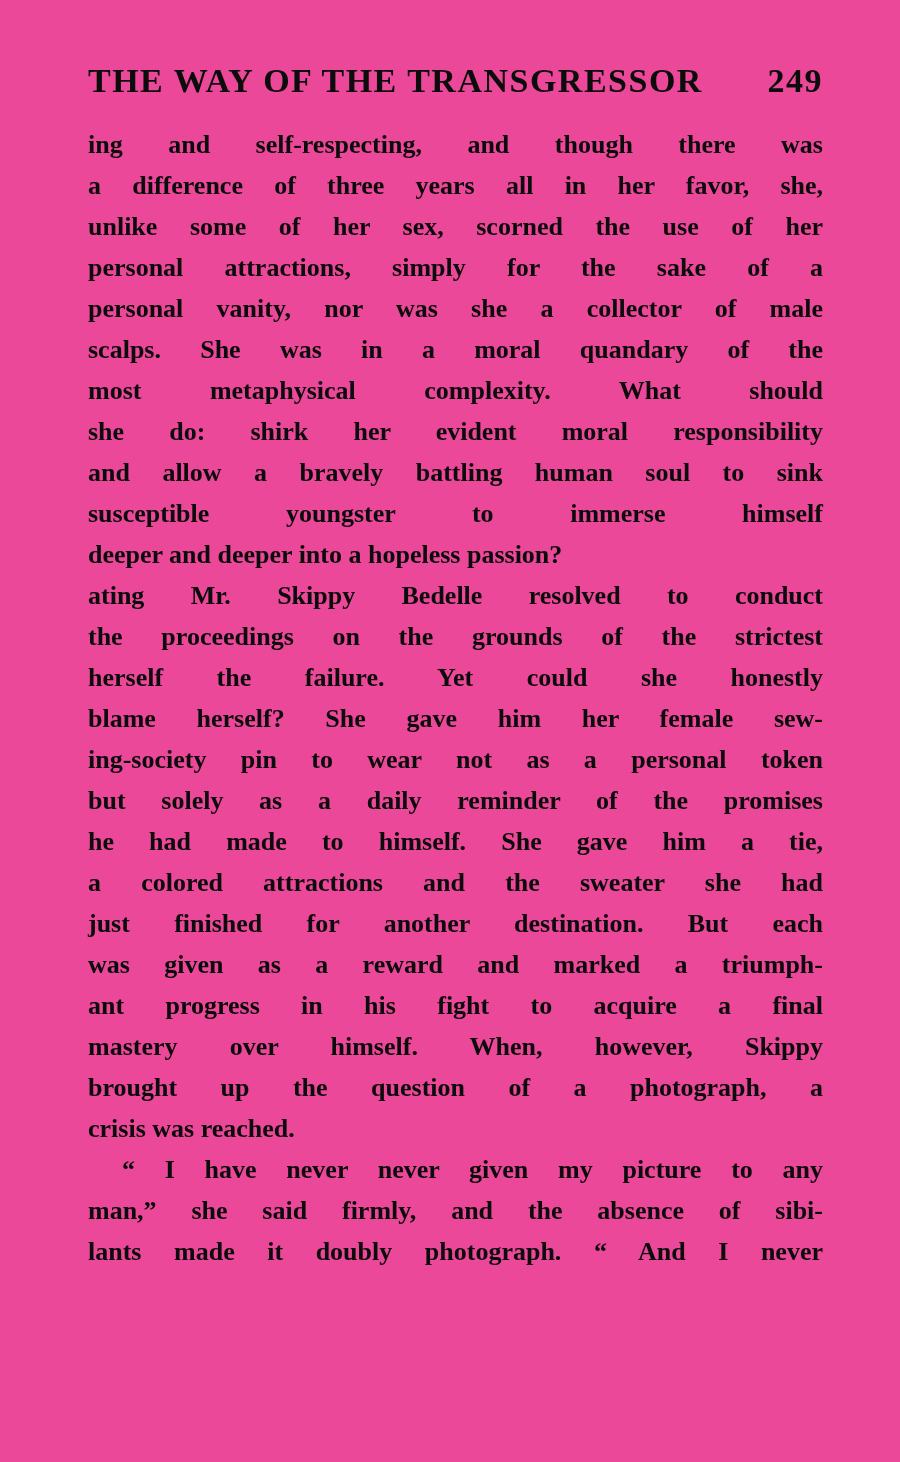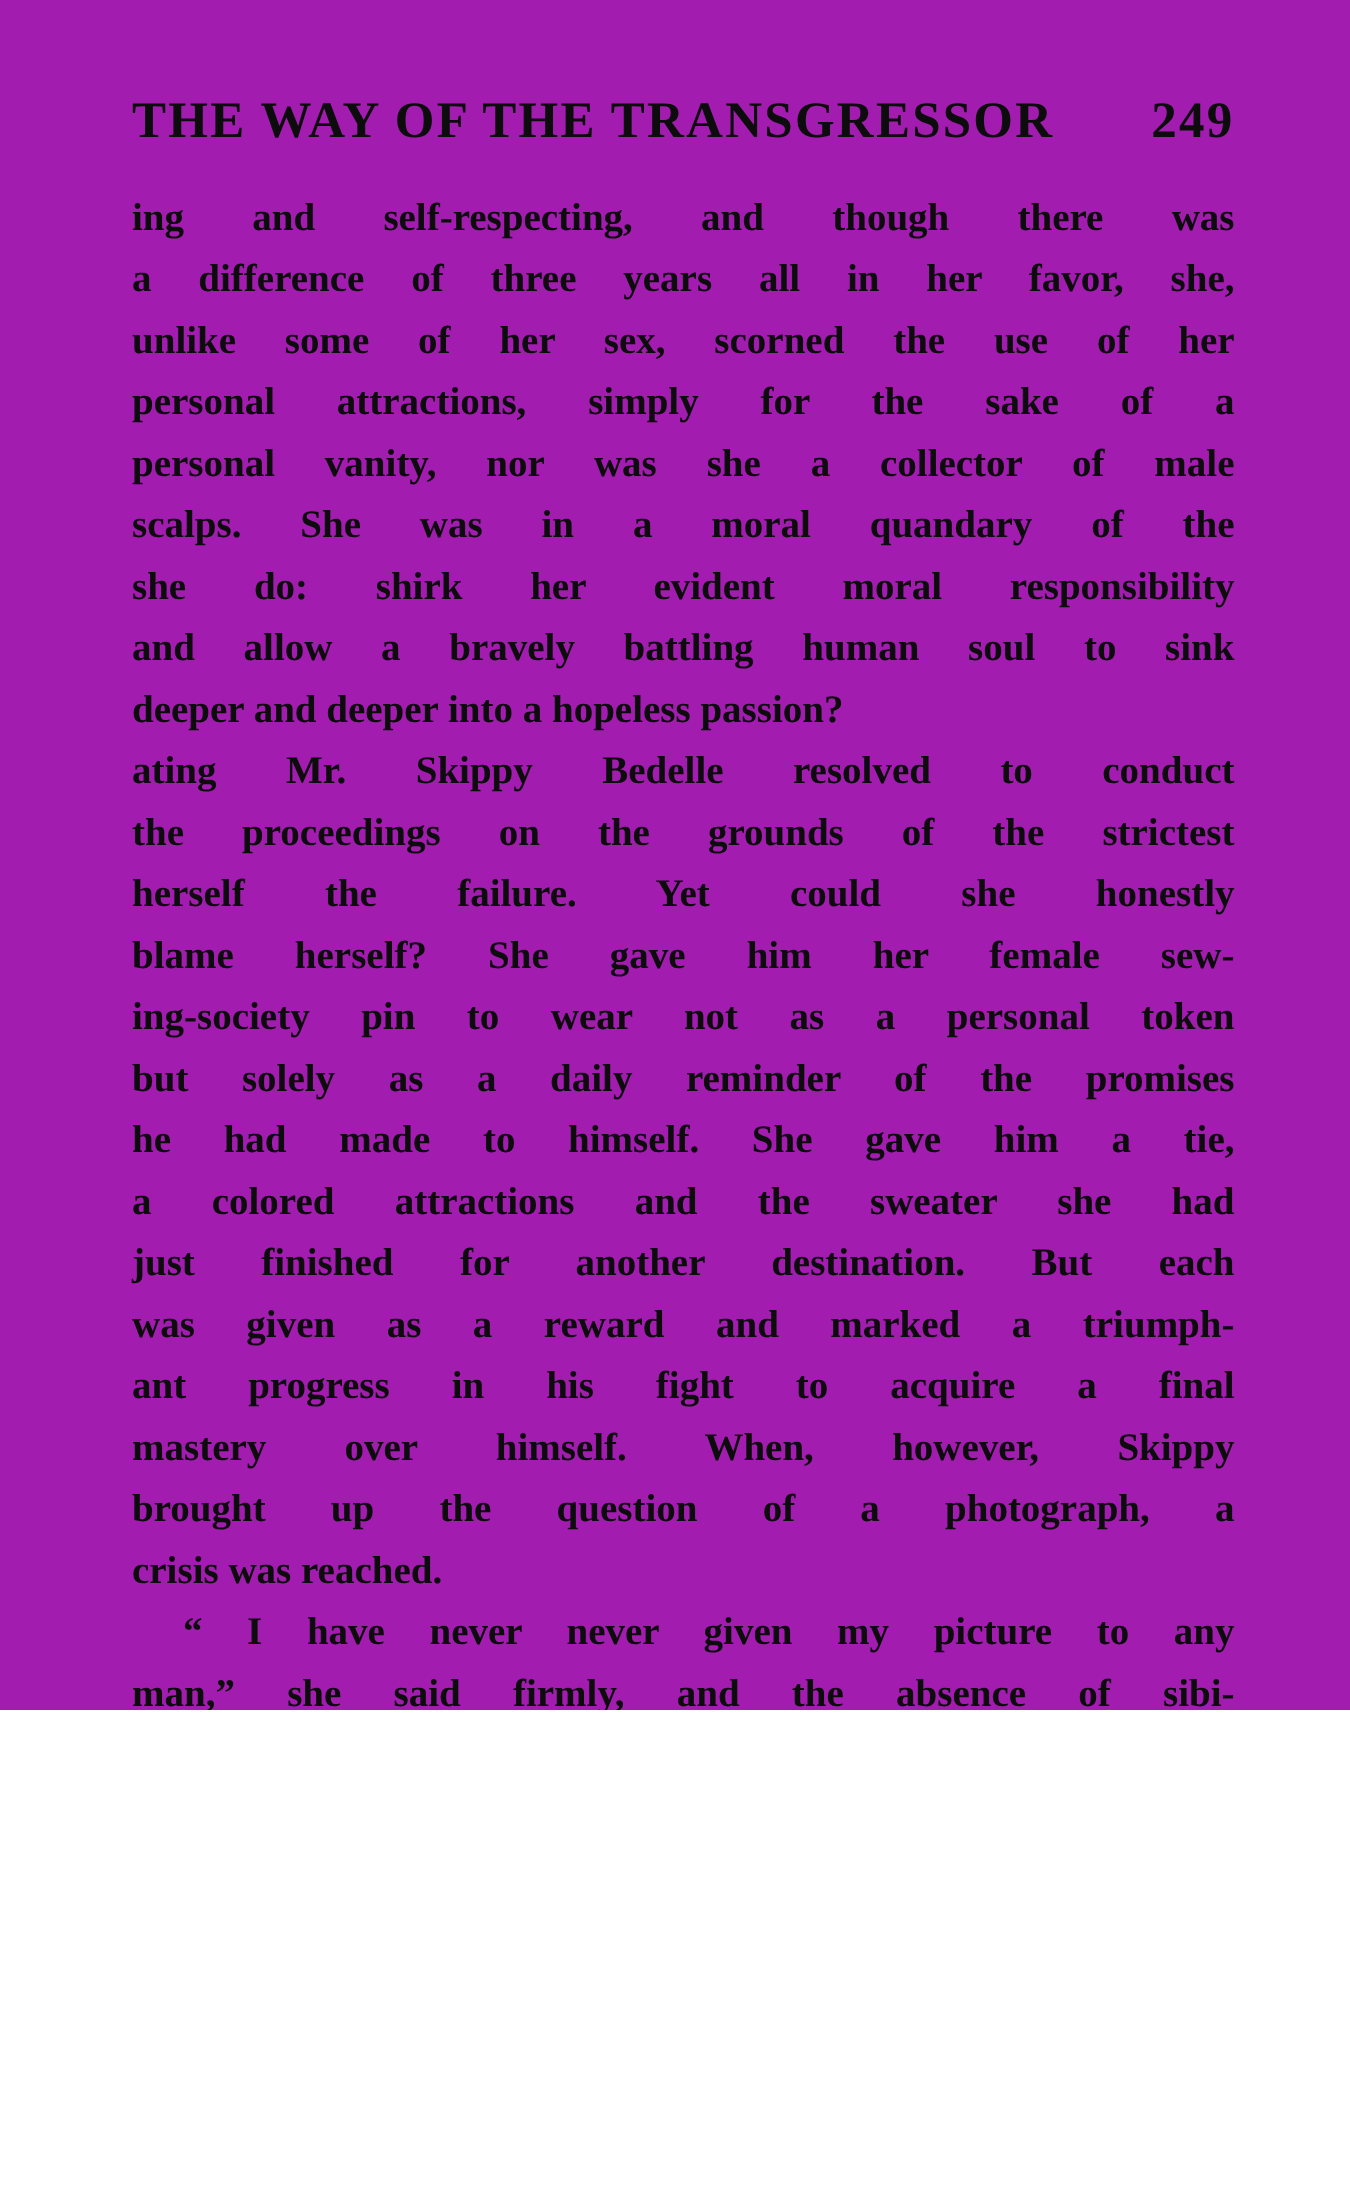--- a/index.html
+++ b/index.html
@@ -3,22 +3,22 @@
 <meta charset="utf-8">
 <style>
   html, body {
     margin: 0;
     padding: 0;
     background: #ffffff;
   }
   .page {
     position: relative;
     width: 900px;
-    height: 1140px;
-    background: #a21caf;
+    height: 1462px;
+    background: #ec4899;
     color: #0c0c0c;
     font-family: "Liberation Serif", "DejaVu Serif", serif;
     font-weight: 700;
     overflow: hidden;
   }
   .running-head {
     position: absolute;
     left: 88px;
     top: 60px;
     width: 735px;
@@ -66,22 +66,24 @@
     <span>249</span>
   </div>
 
   <div class="text-block">
     <div class="line">ing and self-respecting, and though there was</div>
     <div class="line">a difference of three years all in her favor, she,</div>
     <div class="line">unlike some of her sex, scorned the use of her</div>
     <div class="line">personal attractions, simply for the sake of a</div>
     <div class="line">personal vanity, nor was she a collector of male</div>
     <div class="line">scalps.  She was in a moral quandary of the</div>
+    <div class="line">most metaphysical complexity.  What should</div>
     <div class="line">she do: shirk her evident moral responsibility</div>
     <div class="line">and allow a bravely battling human soul to sink</div>
+    <div class="line">susceptible youngster to immerse himself</div>
     <div class="line para-end">deeper and deeper into a hopeless passion?</div>
     <div class="line">ating Mr. Skippy Bedelle resolved to conduct</div>
     <div class="line">the proceedings on the grounds of the strictest</div>
     <div class="line">herself the failure.  Yet could she honestly</div>
     <div class="line">blame herself?  She gave him her female sew-</div>
     <div class="line">ing-society pin to wear not as a personal token</div>
     <div class="line">but solely as a daily reminder of the promises</div>
     <div class="line">he had made to himself.  She gave him a tie,</div>
     <div class="line">a colored attractions and the sweater she had</div>
     <div class="line">just finished for another destination.  But each</div>

